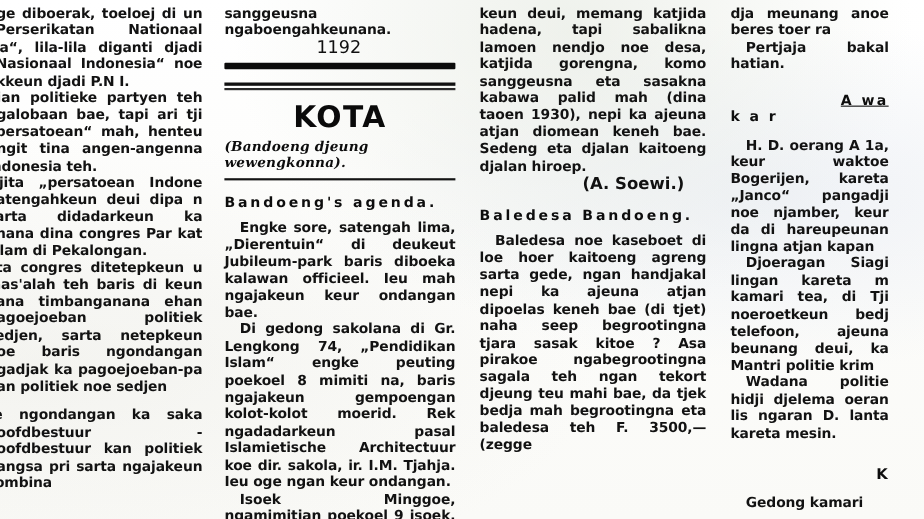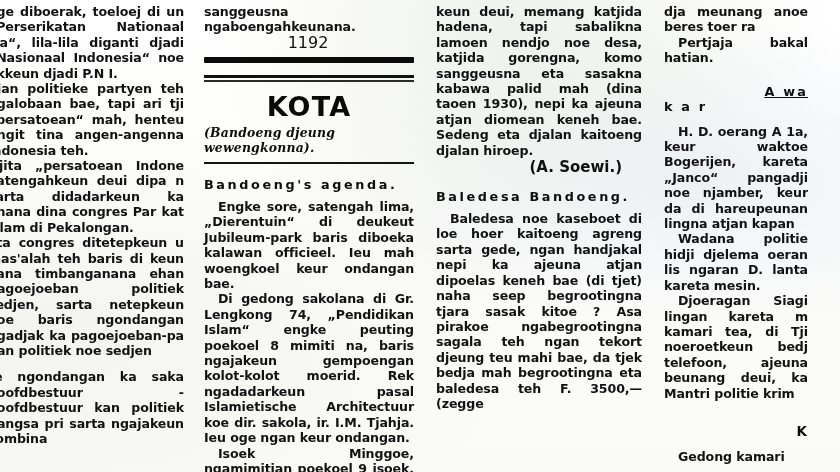--- a/index.html
+++ b/index.html
@@ -146,21 +146,21 @@
         <div class="r-a"></div>
         <div class="r-b"></div>
       </div>
 
       <h1 class="kota">KOTA</h1>
       <div class="kota-sub">(Bandoeng djeung wewengkonna).</div>
       <div class="rule-thin"></div>
 
       <h2 class="sec-h">Bandoeng's agenda.</h2>
 
-      <p class="bt ind">Engke sore, satengah lima, „Dierentuin“ di deukeut Jubileum-park baris diboeka kalawan officieel. Ieu mah woengkoel keur ondangan bae.</p>
+      <p class="bt ind">Engke sore, satengah lima, „Dierentuin“ di deukeut Jubileum-park baris diboeka kalawan officieel. Ieu mah ngajakeun keur ondangan bae.</p>
       <p class="bt ind">Di gedong sakolana di Gr. Lengkong 74, „Pendidikan Islam“ engke peuting poekoel 8 mimiti na, baris ngajakeun gempoengan kolot-kolot moerid. Rek ngadadarkeun pasal Islamietische Architectuur koe dir. sakola, ir. I.M. Tjahja. Ieu oge ngan keur ondangan.</p>
       <p class="bt ind">Isoek Minggoe, ngamimitian poekoel 9 isoek, di Gedong Rajat Tjilentah, diajakeun combinatie</p>
     </div>
 
     <div class="col col-3">
       <div style="height:4px"></div>
       <p class="bt noind">keun deui, memang katjida hadena, tapi sabalikna lamoen nendjo noe desa, katjida gorengna, komo sanggeusna eta sasakna kabawa palid mah (dina taoen 1930), nepi ka ajeuna atjan diomean keneh bae. Sedeng eta djalan kaitoeng djalan hiroep.</p>
       <p class="byline">(A. Soewi.)</p>
 
       <h2 class="sec-h">Baledesa Bandoeng.</h2>
@@ -169,21 +169,21 @@
 
     <div class="col col-4">
       <div style="height:4px"></div>
       <p class="bt noind">dja meunang  anoe beres toer ra</p>
       <p class="bt ind">Pertjaja bakal  hatian.</p>
 
       <h2 class="sec-h right">A wa</h2>
       <h2 class="sec-h right2">k a r</h2>
 
       <p class="bt ind">H. D. oerang A  1a, keur waktoe  Bogerijen, kareta  „Janco“ pangadji  noe njamber, keur  da di hareupeunan  lingna atjan kapan</p>
+      <p class="bt ind">Djoeragan Siagi  lingan kareta m  kamari tea, di Tji  noeroetkeun bedj  telefoon, ajeuna  beunang deui, ka  Mantri politie krim</p>
       <p class="bt ind">Wadana politie  hidji djelema oeran  lis ngaran D. lanta  kareta mesin.</p>
-      <p class="bt ind">Djoeragan Siagi  lingan kareta m  kamari tea, di Tji  noeroetkeun bedj  telefoon, ajeuna  beunang deui, ka  Mantri politie krim</p>
 
       <h2 class="sec-h big-right">K</h2>
       <p class="bt ind">Gedong kamari</p>
     </div>
 
   </div>
 </div>
 
 </body></html>

